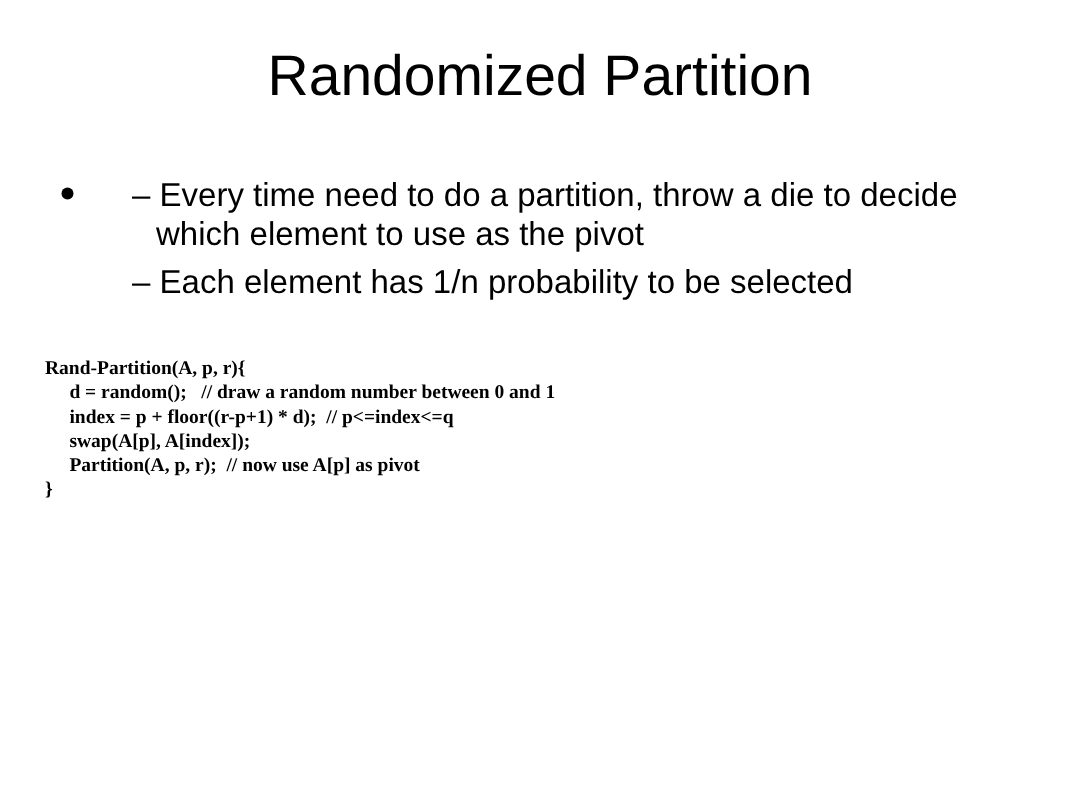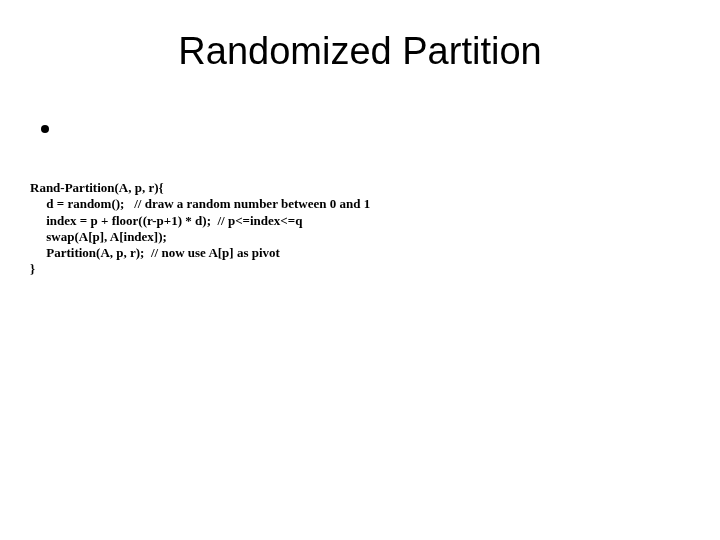--- a/index.html
+++ b/index.html
@@ -58,20 +58,24 @@
 </style>
 </head>
 <body>
 
 <div class="slide">
 
   <h1 class="title">Randomized Partition</h1>
 
   <ul class="level1">
     <li>
+      <ul class="level2">
+        <li>Every time need to do a partition, throw a die to decide which element to use as the pivot</li>
+        <li>Each element has 1/n probability to be selected</li>
+      </ul>
     </li>
   </ul>
 
   <div class="code-block">Rand-Partition(A, p, r){
      d = random();   // draw a random number between 0 and 1
      index = p + floor((r-p+1) * d);  // p&lt;=index&lt;=q
      swap(A[p], A[index]);
      Partition(A, p, r);  // now use A[p] as pivot
 }</div>
 

